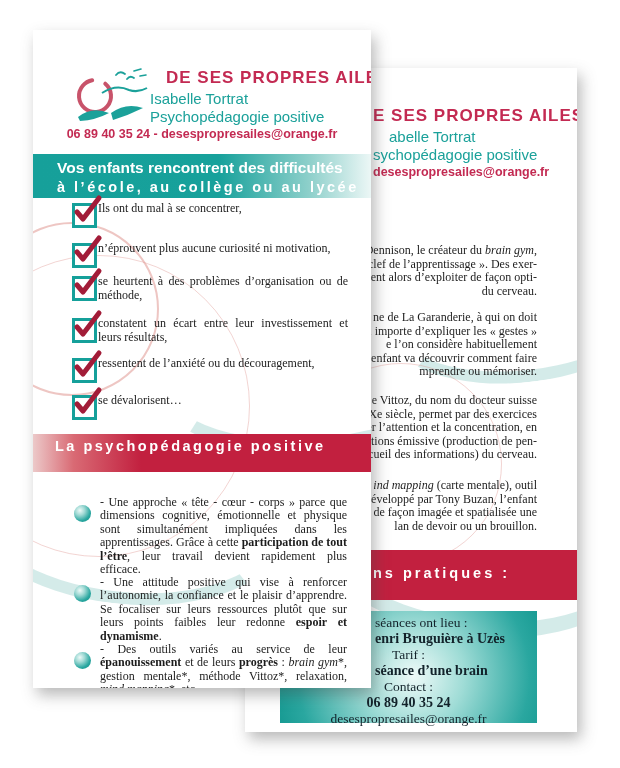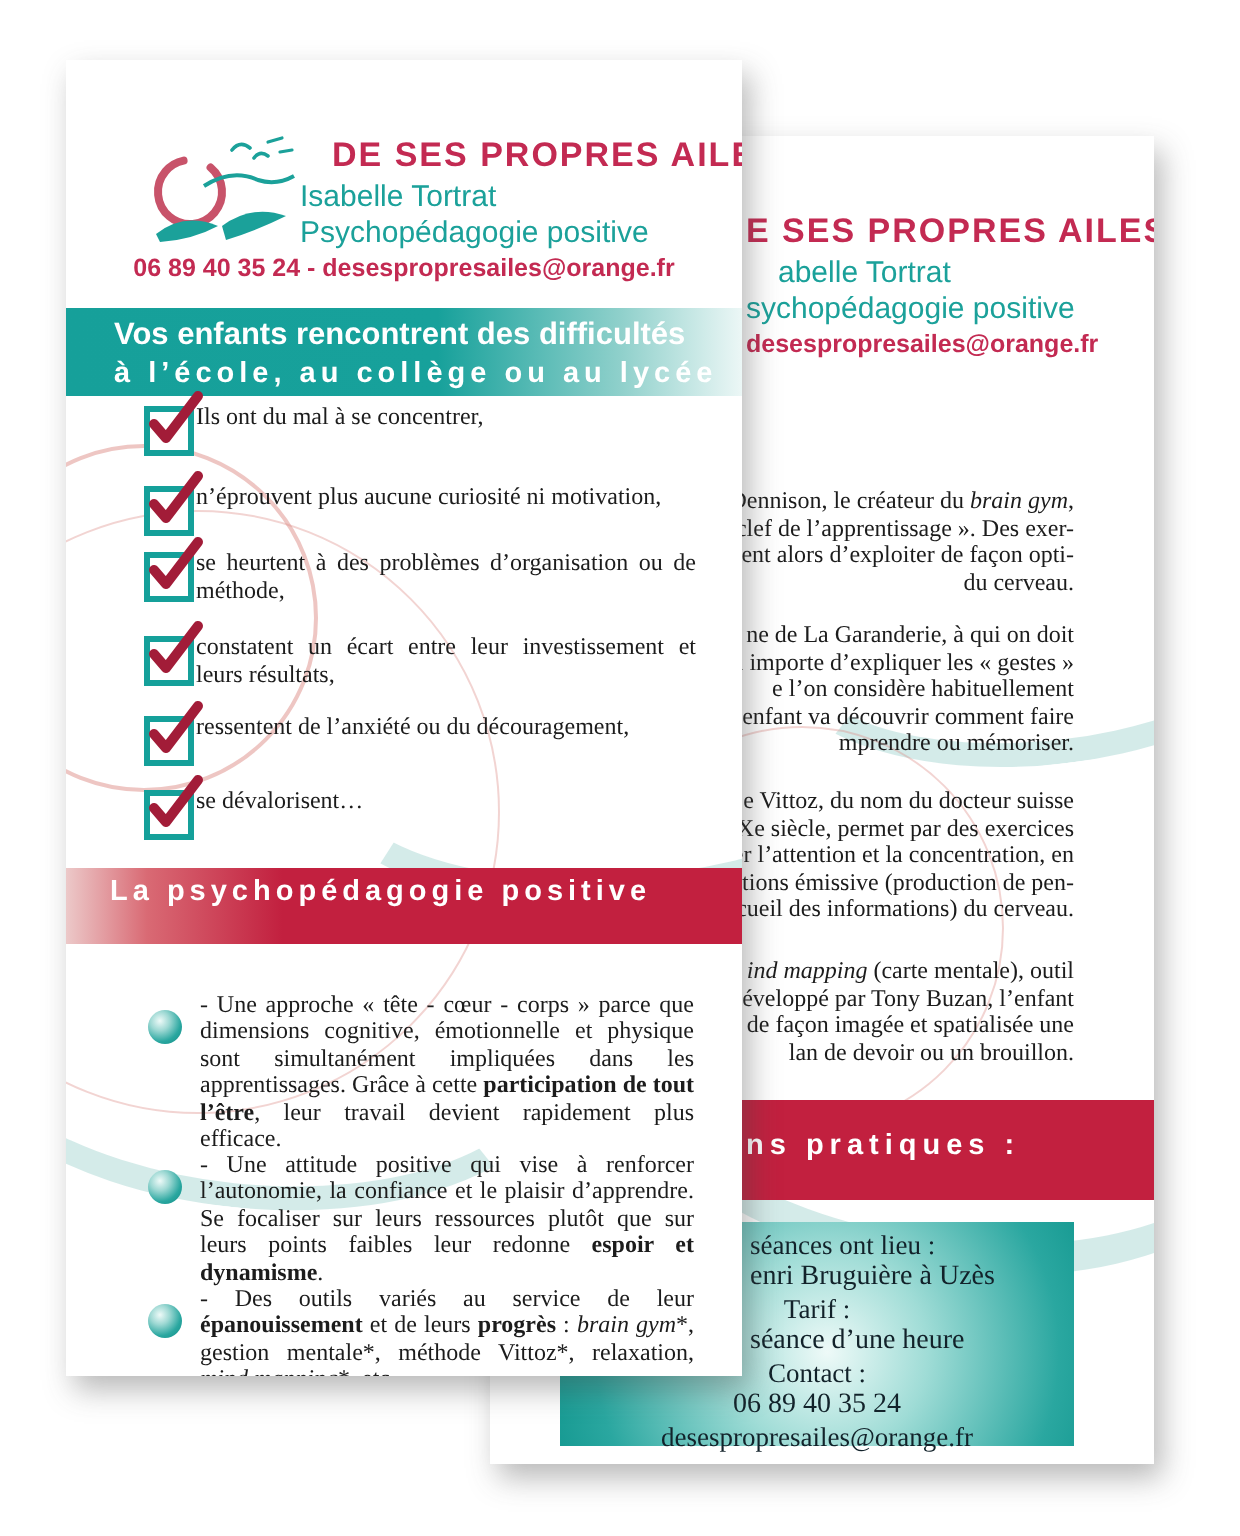--- a/index.html
+++ b/index.html
@@ -50,21 +50,21 @@
   
   .bp{position:absolute;right:40px;text-align:right;font-family:"Liberation Serif",serif;
       font-size:12px;line-height:13.6px;color:#1c1c1c;white-space:nowrap;}
 
   
   #contact-box{position:absolute;left:35px;top:543px;width:257px;height:112px;
     background:radial-gradient(circle at 52% 58%,#eefaf8 0%,#9fdcd6 34%,#2aa7a0 78%,#12978f 100%);
     font-family:"Liberation Serif",serif;color:#12222a;}
   #contact-box .cl{font-size:13.5px;line-height:16px;text-align:center;}
   #contact-box .cl.cut{text-align:left;padding-left:95px;white-space:nowrap;}
-  #contact-box .cl.bold{font-weight:normal;font-size:14px;}
+  #contact-box .cl.bold{font-weight:bold;font-size:14px;}
 </style>
 </head>
 <body>
 
 <div class="card" id="back-card">
   <div class="deco tealswoosh" style="width:260px;height:120px;right:-90px;top:170px;transform:rotate(-7deg);"></div>
   <div class="deco tealswoosh" style="width:320px;height:170px;right:-70px;top:370px;border-bottom-width:16px;transform:rotate(8deg);"></div>
   <div class="deco pinkring2" style="width:200px;height:200px;left:55px;top:295px;"></div>
 
   <div class="brand-title" style="left:128px;top:38px;">E SES PROPRES AILES</div>
@@ -102,21 +102,21 @@
 
   <div class="red-banner" style="top:482px;height:50px;">
     <div class="l1" style="margin:15px 0 0 128px;letter-spacing:3px;">ns pratiques :</div>
   </div>
 
   <div id="contact-box">
     <div style="height:4px;"></div>
     <div class="cl cut">séances ont lieu :</div>
     <div class="cl cut bold">enri Bruguière à Uzès</div>
     <div class="cl">Tarif :</div>
-    <div class="cl cut bold">séance d’une heure</div>
+    <div class="cl cut bold">séance d’une brain</div>
     <div class="cl">Contact :</div>
     <div class="cl bold">06 89 40 35 24</div>
     <div class="cl">desespropresailes@orange.fr</div>
   </div>
 </div>
 
 <div class="card" id="front-card">
   <div class="deco pinkring" style="width:170px;height:170px;left:-48px;top:192px;"></div>
   <div class="deco pinkring2" style="width:300px;height:300px;left:-85px;top:225px;"></div>
   <div class="deco tealswoosh" style="width:330px;height:160px;left:115px;top:235px;border-bottom-width:14px;transform:rotate(-8deg);"></div>

